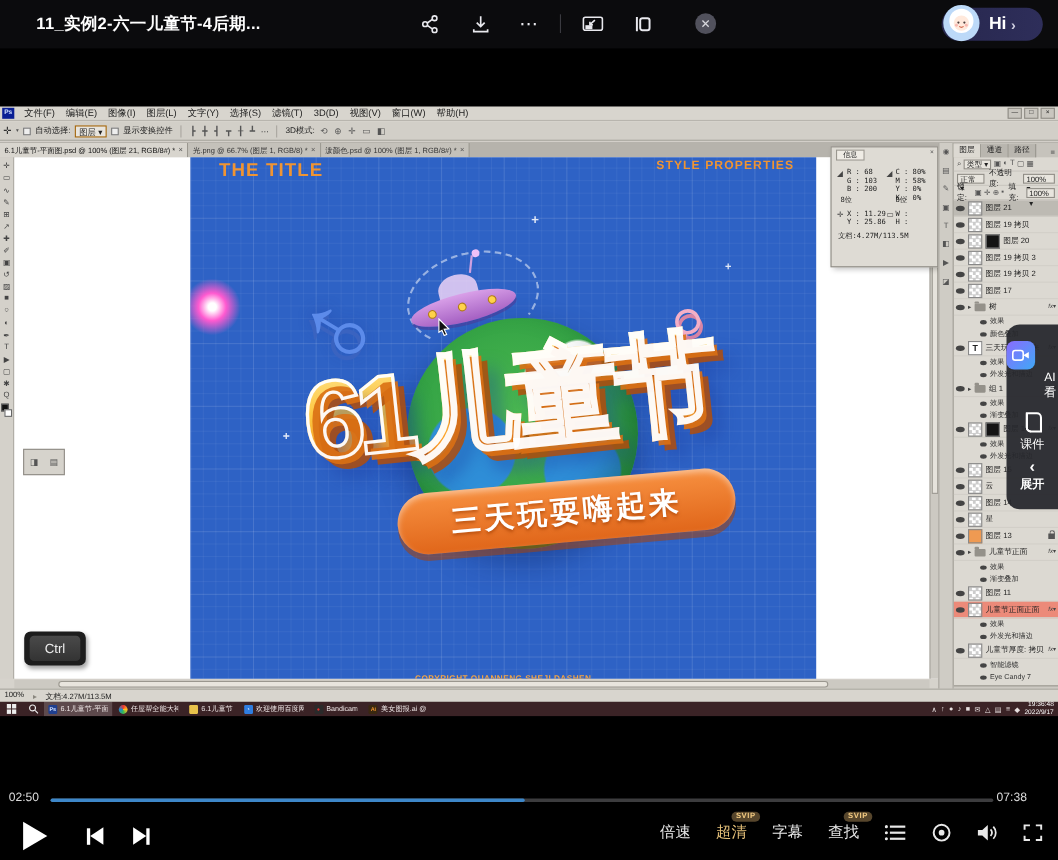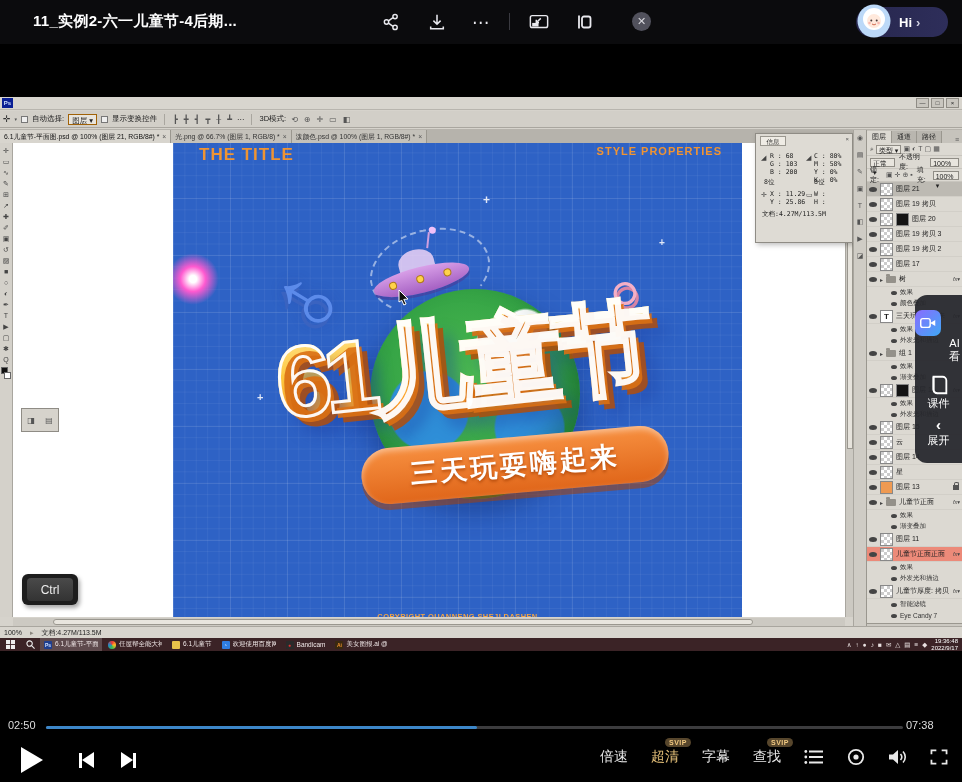--- a/index.html
+++ b/index.html
@@ -12,21 +12,21 @@
   .tb-ic{position:absolute;top:11px;width:22px;height:22px;display:flex;align-items:center;justify-content:center;color:#e9e9ee;cursor:pointer;}
   .tb-ic svg{display:block;}
   #tb-div{position:absolute;left:509px;top:13px;width:1px;height:17px;background:#3a3a40;}
   #close-q{position:absolute;left:632px;top:12px;width:19px;height:19px;border-radius:50%;background:#51515c;color:#d8d8dd;
     font-size:11px;display:flex;align-items:center;justify-content:center;cursor:pointer;}
   #q-pill{position:absolute;left:659px;top:7px;width:182px;height:30px;border-radius:16px;background:#232340;
     color:#c9cade;font-size:12.5px;display:flex;align-items:center;justify-content:center;cursor:pointer;}
   #hi-pill{position:absolute;left:856px;top:7px;width:92px;height:30px;border-radius:16px;
     background:linear-gradient(90deg,#27274e,#2e2e5a);display:flex;align-items:center;cursor:pointer;}
   #hi-pill .avatar{width:34px;height:34px;margin-left:1px;margin-top:-2px;}
-  #hi-label{color:#fff;font-size:13px;font-weight:bold;margin-left:8px;}
+  #hi-label{color:#fff;font-size:16px;font-weight:bold;margin-left:8px;}
   #hi-chev{color:#cfcfe0;font-size:13px;margin-left:4px;font-weight:bold;}
 
   
   #ps{position:absolute;left:0;top:97px;width:962px;height:541px;background:#d6d3cc;}
   #ps-menubar{position:absolute;left:0;top:0;width:962px;height:13px;background:#d8d5ce;border-bottom:1px solid #b8b5ae;
     display:flex;align-items:center;font-size:8.5px;color:#1c1c1c;}
   #ps-logo{width:11px;height:10px;background:#0a1f94;color:#cfe0ff;font-size:6px;font-weight:bold;
     display:flex;align-items:center;justify-content:center;margin:0 4px 0 2px;}
   .menu-item{padding:0 5px;white-space:nowrap;cursor:pointer;}
   #win-btns{margin-left:auto;display:flex;gap:2px;padding-right:3px;}
@@ -276,20 +276,33 @@
           <circle cx="21.5" cy="19" r="1.3" fill="#f8b8b0"></circle>
       </svg>
       <span id="hi-label">Hi</span>
       <span id="hi-chev">›</span>
     </div>
   </header>
 
   <div id="ps">
     <div id="ps-menubar">
       <span id="ps-logo">Ps</span>
+      <span id="menu-items" style="display:flex;">
+          <span class="menu-item">文件(F)</span>
+          <span class="menu-item">编辑(E)</span>
+          <span class="menu-item">图像(I)</span>
+          <span class="menu-item">图层(L)</span>
+          <span class="menu-item">文字(Y)</span>
+          <span class="menu-item">选择(S)</span>
+          <span class="menu-item">滤镜(T)</span>
+          <span class="menu-item">3D(D)</span>
+          <span class="menu-item">视图(V)</span>
+          <span class="menu-item">窗口(W)</span>
+          <span class="menu-item">帮助(H)</span>
+        </span>
       <span id="win-btns">
           <span>—</span>
           <span>□</span>
           <span>×</span>
         </span>
     </div>
 
     <div id="ps-options">
       <span id="opt-move">✛</span>
         <span style="font-size:5px;color:#555;">▾</span>
@@ -731,21 +744,21 @@
     </div>
     <div style="text-align:center;">
       <svg id="book-ic" width="22" height="22" viewBox="0 0 24 24">
           <path d="M6 3h10a4 4 0 014 4v14H10a4 4 0 01-4-4z" fill="none" stroke="#fff" stroke-width="2"></path>
           <path d="M6 3v14a4 4 0 004 4" fill="none" stroke="#fff" stroke-width="2"></path>
         </svg>
       <div class="dock-lbl">课件</div>
     </div>
     <div style="text-align:center;">
       <div id="expand-chev">‹</div>
-      <div class="dock-lbl" style="margin-top:3px;">展开</div>
+      <div class="dock-lbl" style="margin-top:3px;font-weight:bold;">展开</div>
     </div>
   </div>
 
   <div id="ctrl-key">
     <span class="face">Ctrl</span>
   </div>
 
   <span id="time-cur">02:50</span>
   <div id="progress">
       <div class="played" style="width: 50.3%;"></div>

